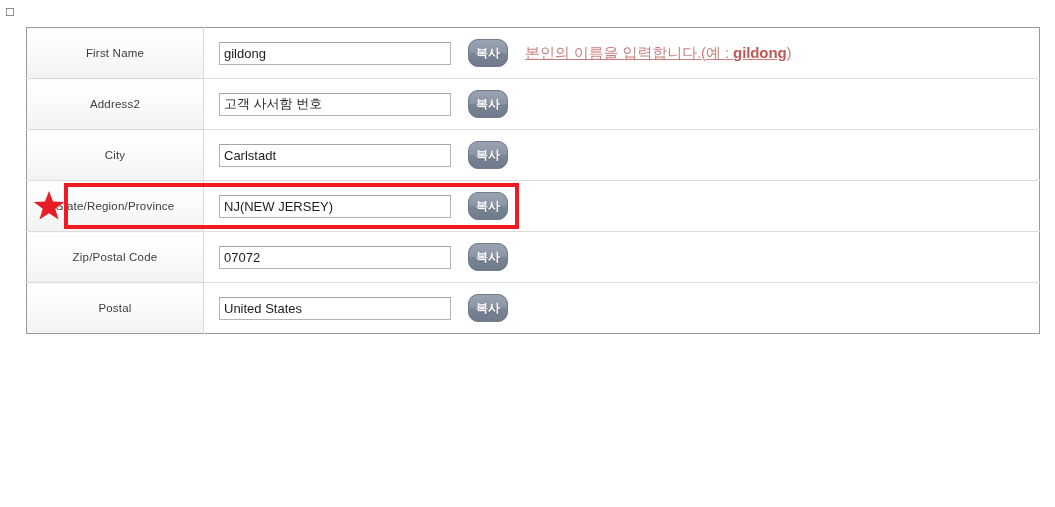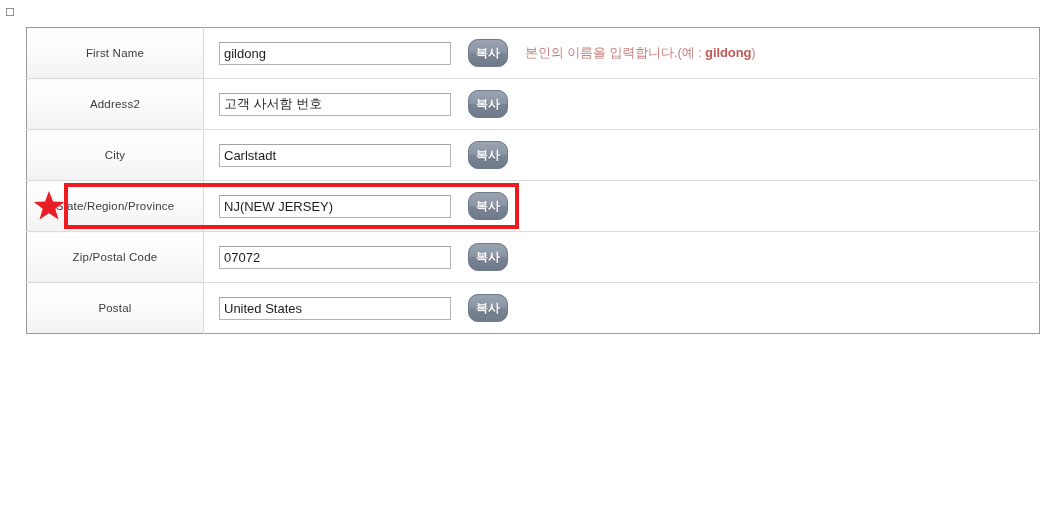--- a/index.html
+++ b/index.html
@@ -115,24 +115,25 @@
     font-size: 12px;
     font-weight: bold;
     line-height: 20px;
     text-align: center;
     cursor: pointer;
     white-space: nowrap;
     text-shadow: 0 1px 0 rgba(0,0,0,0.25);
   }
 
   .hint {
-    font-size: 13px;
+    font-size: 15px;
     color: #c8807e;
     white-space: nowrap;
     letter-spacing: -0.1px;
+    text-decoration: underline;
   }
   .hint b {
     font-weight: bold;
     color: #c05a58;
   }
 
   
   .highlight-box {
     position: absolute;
     left: 64px;

